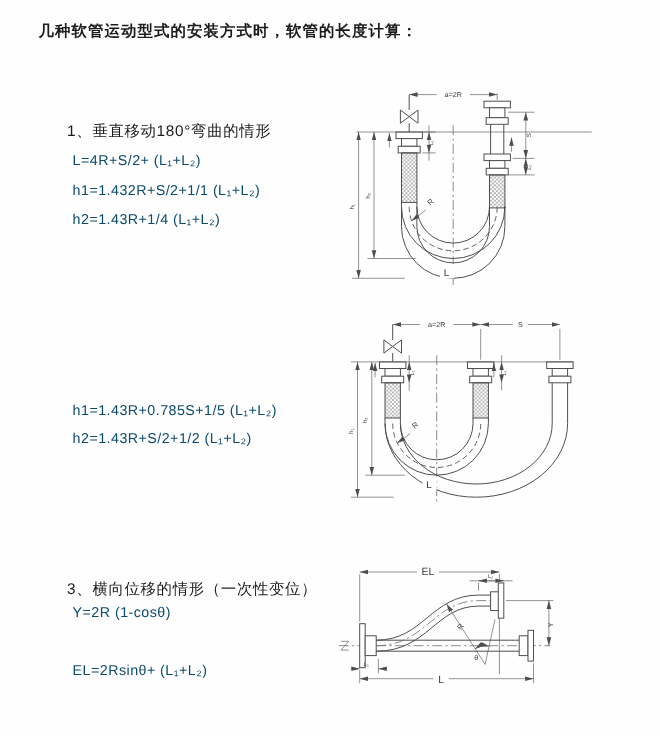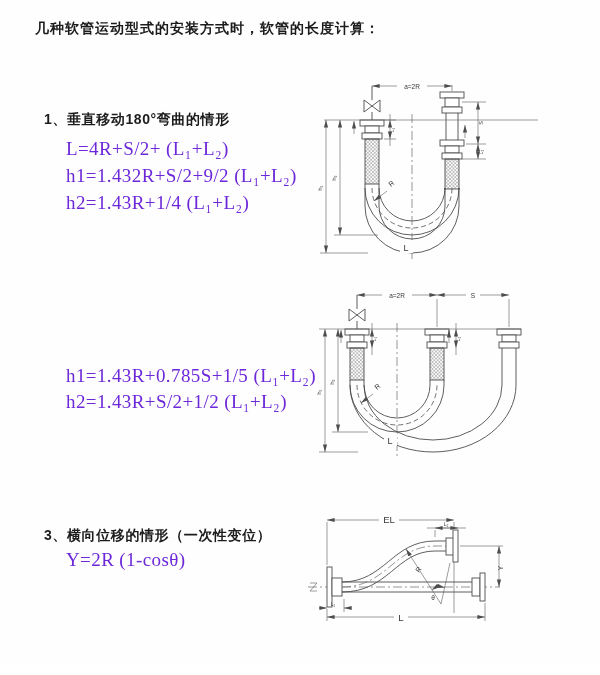--- a/index.html
+++ b/index.html
@@ -1,20 +1,20 @@
 <!DOCTYPE html>
 <html><head>
 <meta charset="utf-8">
 <style>
   html,body{margin:0;padding:0;background:#ffffff;}
   .page{position:relative;width:600px;height:665px;background:#fefefe;overflow:hidden;
         font-family:"Liberation Sans","DejaVu Sans",sans-serif;color:#1c1c1c;}
   .doc-title{position:absolute;left:35px;top:20px;font-size:14px;font-weight:700;letter-spacing:1px;}
-  .sec-heading{position:absolute;left:44px;font-size:14px;font-weight:700;letter-spacing:0.6px;}
-  .formula{position:absolute;left:66px;font-size:19px;letter-spacing:0.4px;color:#6d28d9;font-family:Liberation Serif, serif;}
+  .sec-heading{position:absolute;left:61px;font-size:14px;font-weight:400;letter-spacing:0.6px;}
+  .formula{position:absolute;left:66px;font-size:13px;letter-spacing:0.4px;color:#0c4a6e;}
   .h1-pos{top:111px}
   .h2-pos{top:312px}
   .h3-pos{top:527px}
   svg{position:absolute;overflow:visible;}
   svg text{font-family:"Liberation Sans","DejaVu Sans",sans-serif;fill:#3a3a3a;}
   .geo{stroke:#4d4d4d;stroke-width:0.9;fill:none;}
   .geo-f{stroke:#4d4d4d;stroke-width:0.9;fill:#fff;}
   .dim{stroke:#5a5a5a;stroke-width:0.6;fill:none;}
   .cl{stroke:#6a6a6a;stroke-width:0.7;fill:none;stroke-dasharray:9 3 2 3;}
   .hd{stroke:#4d4d4d;stroke-width:0.8;stroke-dasharray:5 3;fill:none;}
@@ -23,28 +23,29 @@
 </style>
 </head>
 <body>
 
 <div class="page">
 
   <div class="doc-title">几种软管运动型式的安装方式时，软管的长度计算：</div>
 
   <div class="sec-heading h1-pos">1、垂直移动180°弯曲的情形</div>
   <div class="formula" style="top:138px">L=4R+S/2+ (L₁+L₂)</div>
-  <div class="formula" style="top:165px">h1=1.432R+S/2+9/2 (L₁+L₂)</div>
+  <div class="formula" style="top:165px">h1=1.432R+S/2+1/1 (L₁+L₂)</div>
   <div class="formula" style="top:192px">h2=1.43R+1/4 (L₁+L₂)</div>
 
   <div class="formula" style="top:365px">h1=1.43R+0.785S+1/5 (L₁+L₂)</div>
   <div class="formula" style="top:391px">h2=1.43R+S/2+1/2 (L₁+L₂)</div>
 
   <div class="sec-heading h3-pos">3、横向位移的情形（一次性变位）</div>
   <div class="formula" style="top:549px">Y=2R (1-cosθ)</div>
+  <div class="formula" style="top:602px">EL=2Rsinθ+ (L₁+L₂)</div>
 
   <svg style="left:310px;top:74px" width="290" height="190" viewBox="0 0 290 190">
     <defs>
       <pattern id="xh" width="3.5" height="3.5" patternUnits="userSpaceOnUse">
         <path d="M0,3.5 L3.5,0 M0,0 L3.5,3.5" stroke="#777" stroke-width="0.45"></path>
       </pattern>
       <marker id="arr" viewBox="0 0 8 6" refX="7.6" refY="3" markerWidth="8" markerHeight="6" markerUnits="userSpaceOnUse" orient="auto-start-reverse">
         <path d="M0,0.9 L7.6,3 L0,5.1 z" fill="#4d4d4d"></path>
       </marker>
     </defs>

